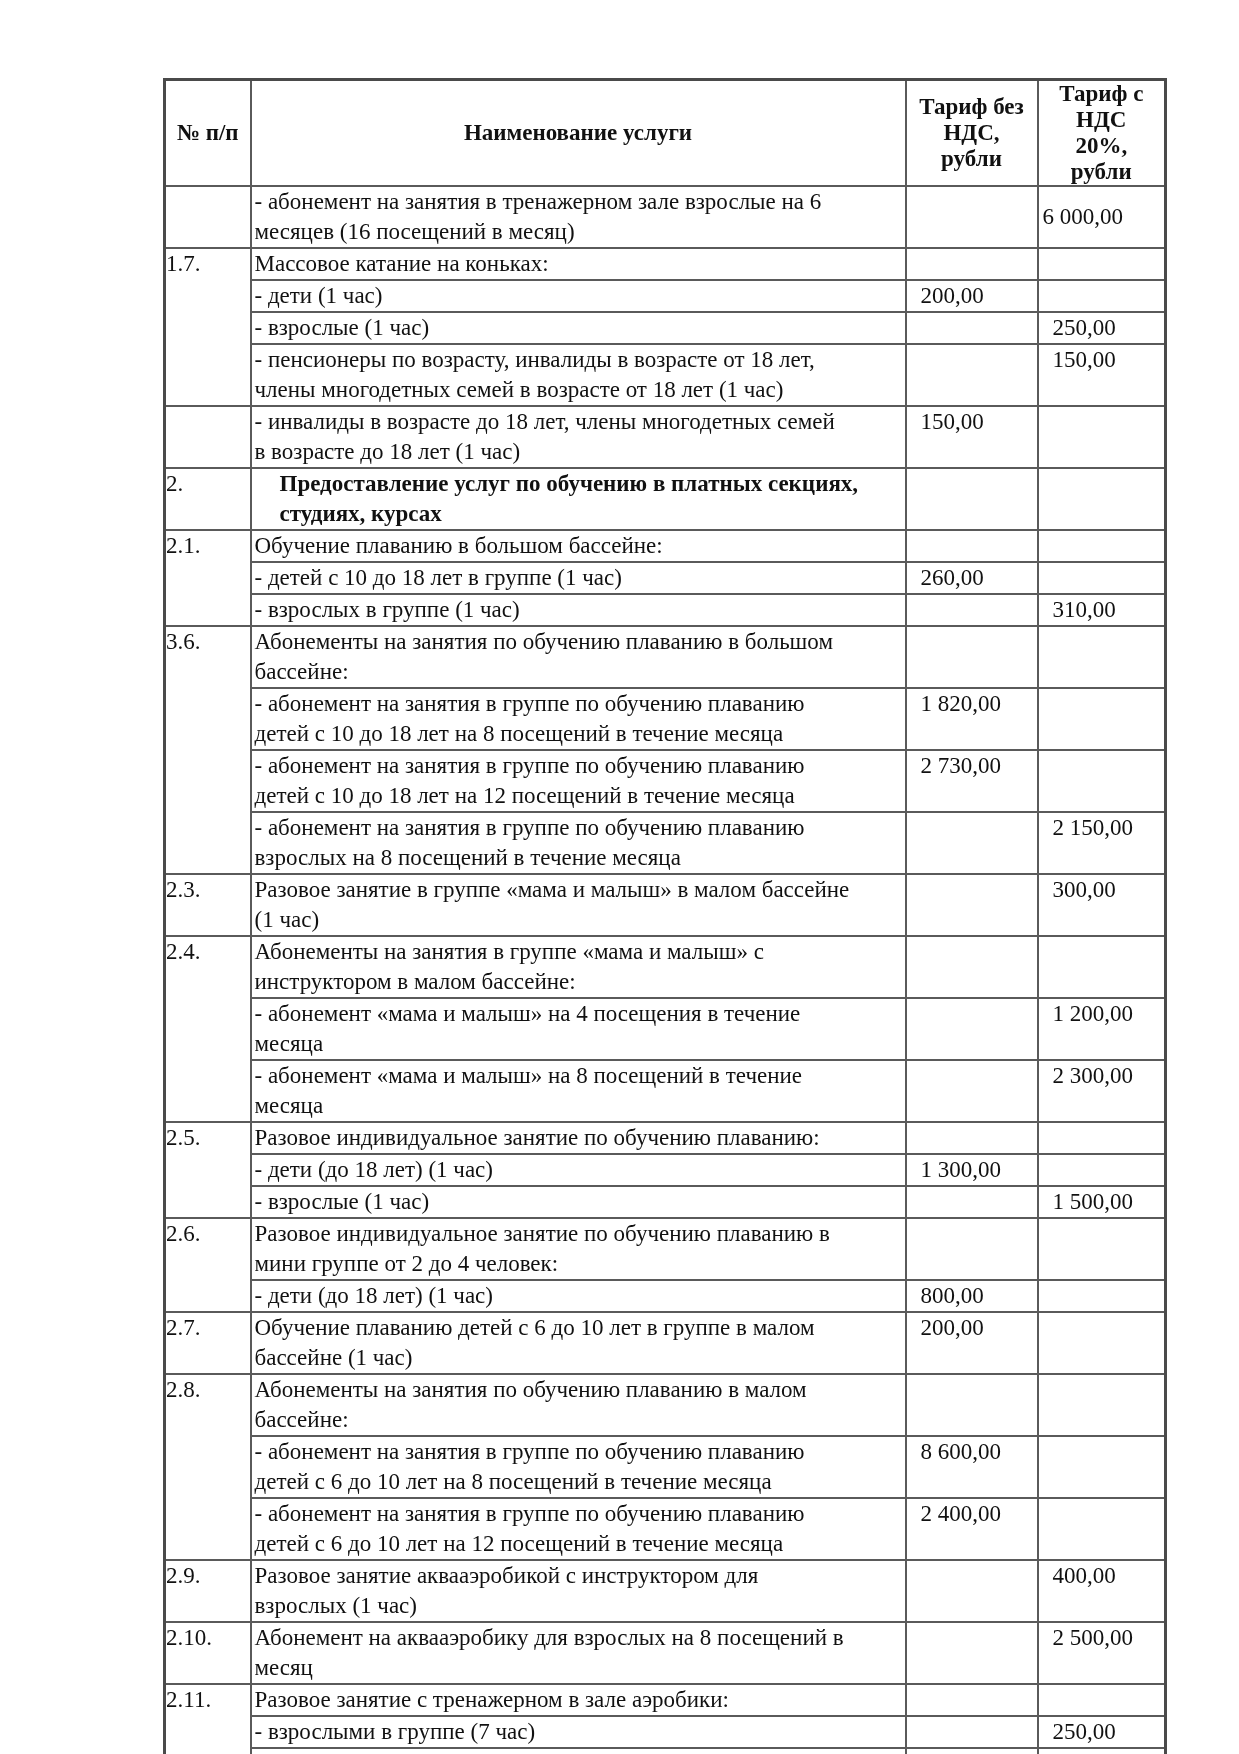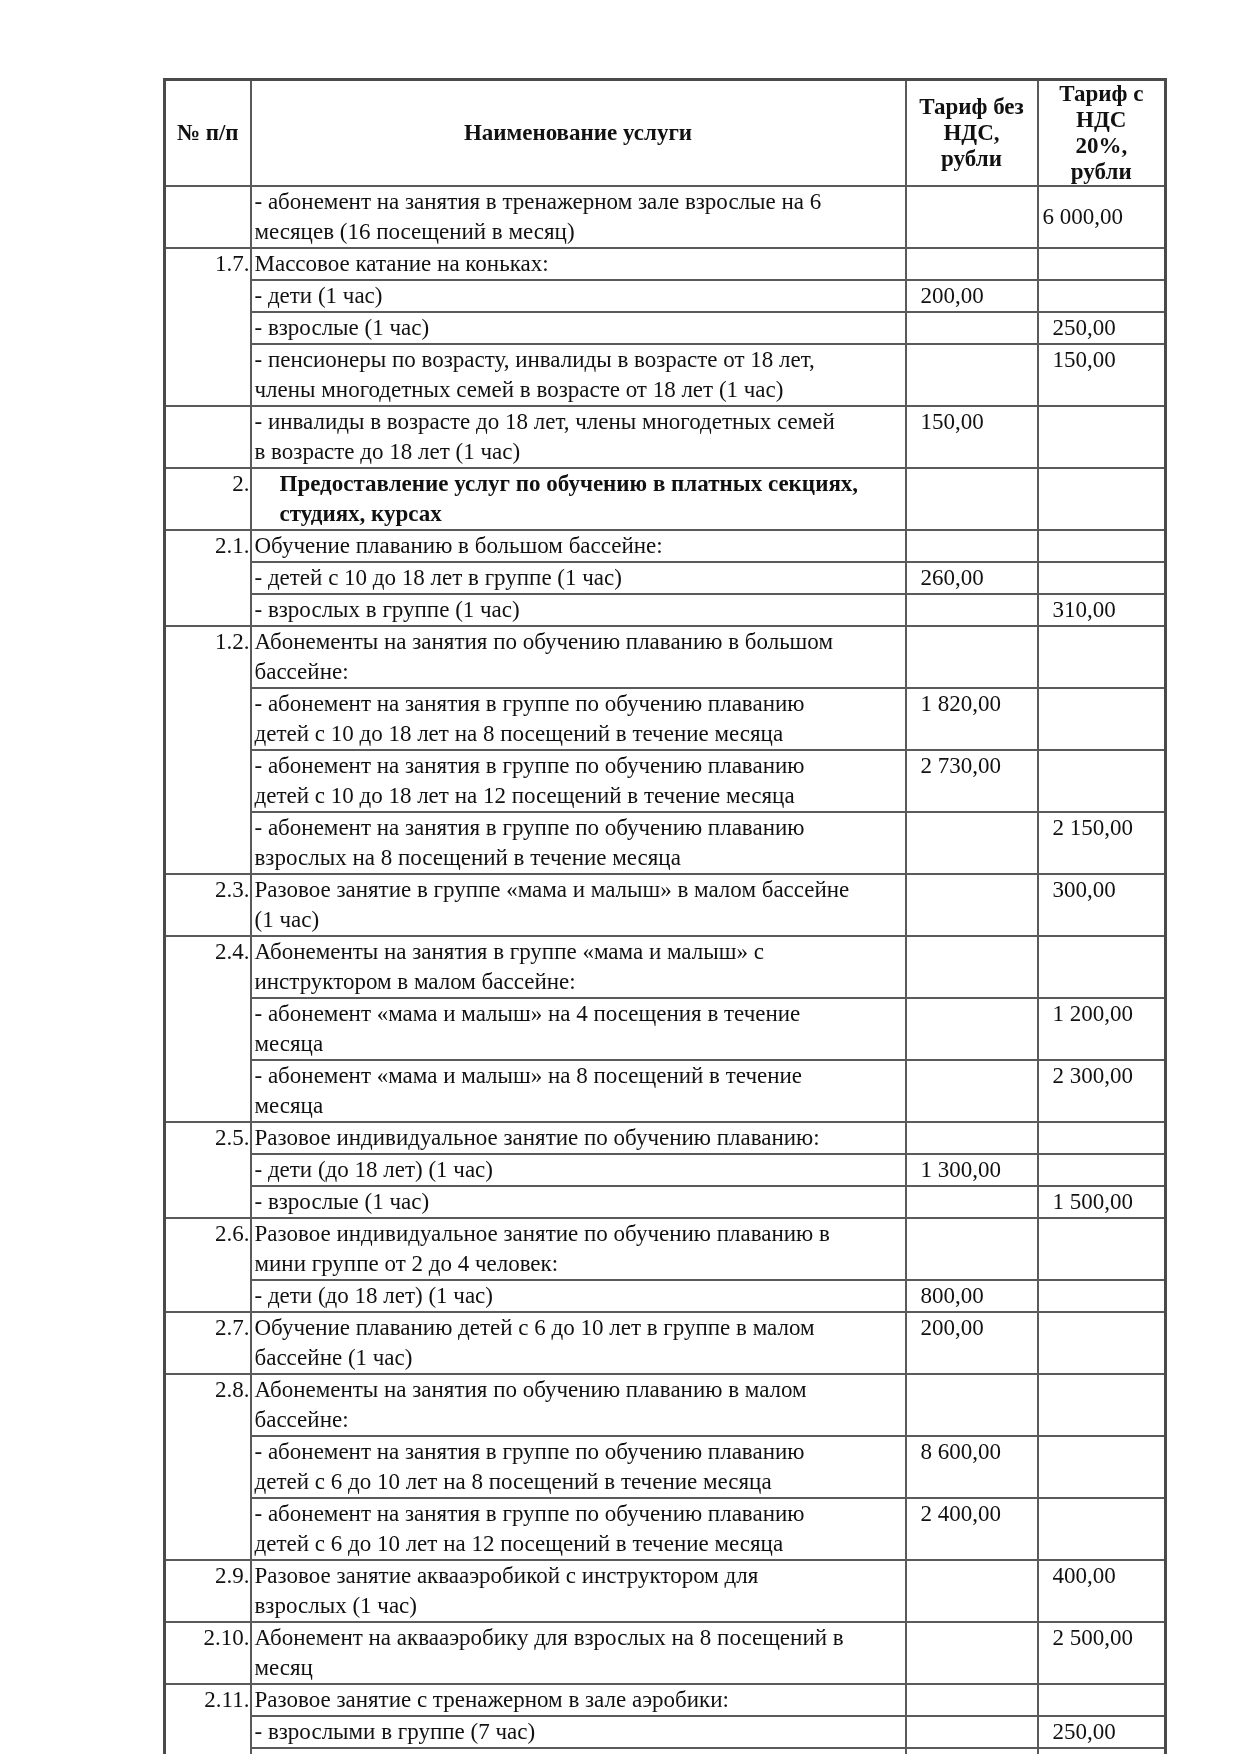--- a/index.html
+++ b/index.html
@@ -30,21 +30,21 @@
   .tariff thead th {
     font-weight: bold;
     text-align: center;
     vertical-align: middle;
     line-height: 26px;
     height: 103px;
     white-space: pre-line;
     padding: 0 2px;
   }
   td.num {
-    text-align: right;
+    text-align: left;
     line-height: 30px;
     padding-top: 0;
   }
   td.name {
     line-height: 30px;
     padding: 0 4px 0 3px;
     white-space: pre-line;
     text-align: left;
   }
   td.name.bold { font-weight: bold; padding-left: 28px; }
@@ -141,21 +141,21 @@
           <td class="name h1">- детей с 10 до 18 лет в группе (1 час)</td>
           <td class="price">260,00</td>
           <td class="price"></td>
         </tr>
         <tr>
           <td class="name h1">- взрослых в группе (1 час)</td>
           <td class="price"></td>
           <td class="price">310,00</td>
         </tr>
         <tr>
-          <td class="num" rowspan="4">1.2.</td>
+          <td class="num" rowspan="4">3.6.</td>
           <td class="name h2">Абонементы на занятия по обучению плаванию в большом
 бассейне:</td>
           <td class="price"></td>
           <td class="price"></td>
         </tr>
         <tr>
           <td class="name h2">- абонемент на занятия в группе по обучению плаванию
 детей с 10 до 18 лет на 8 посещений в течение месяца</td>
           <td class="price">1 820,00</td>
           <td class="price"></td>

